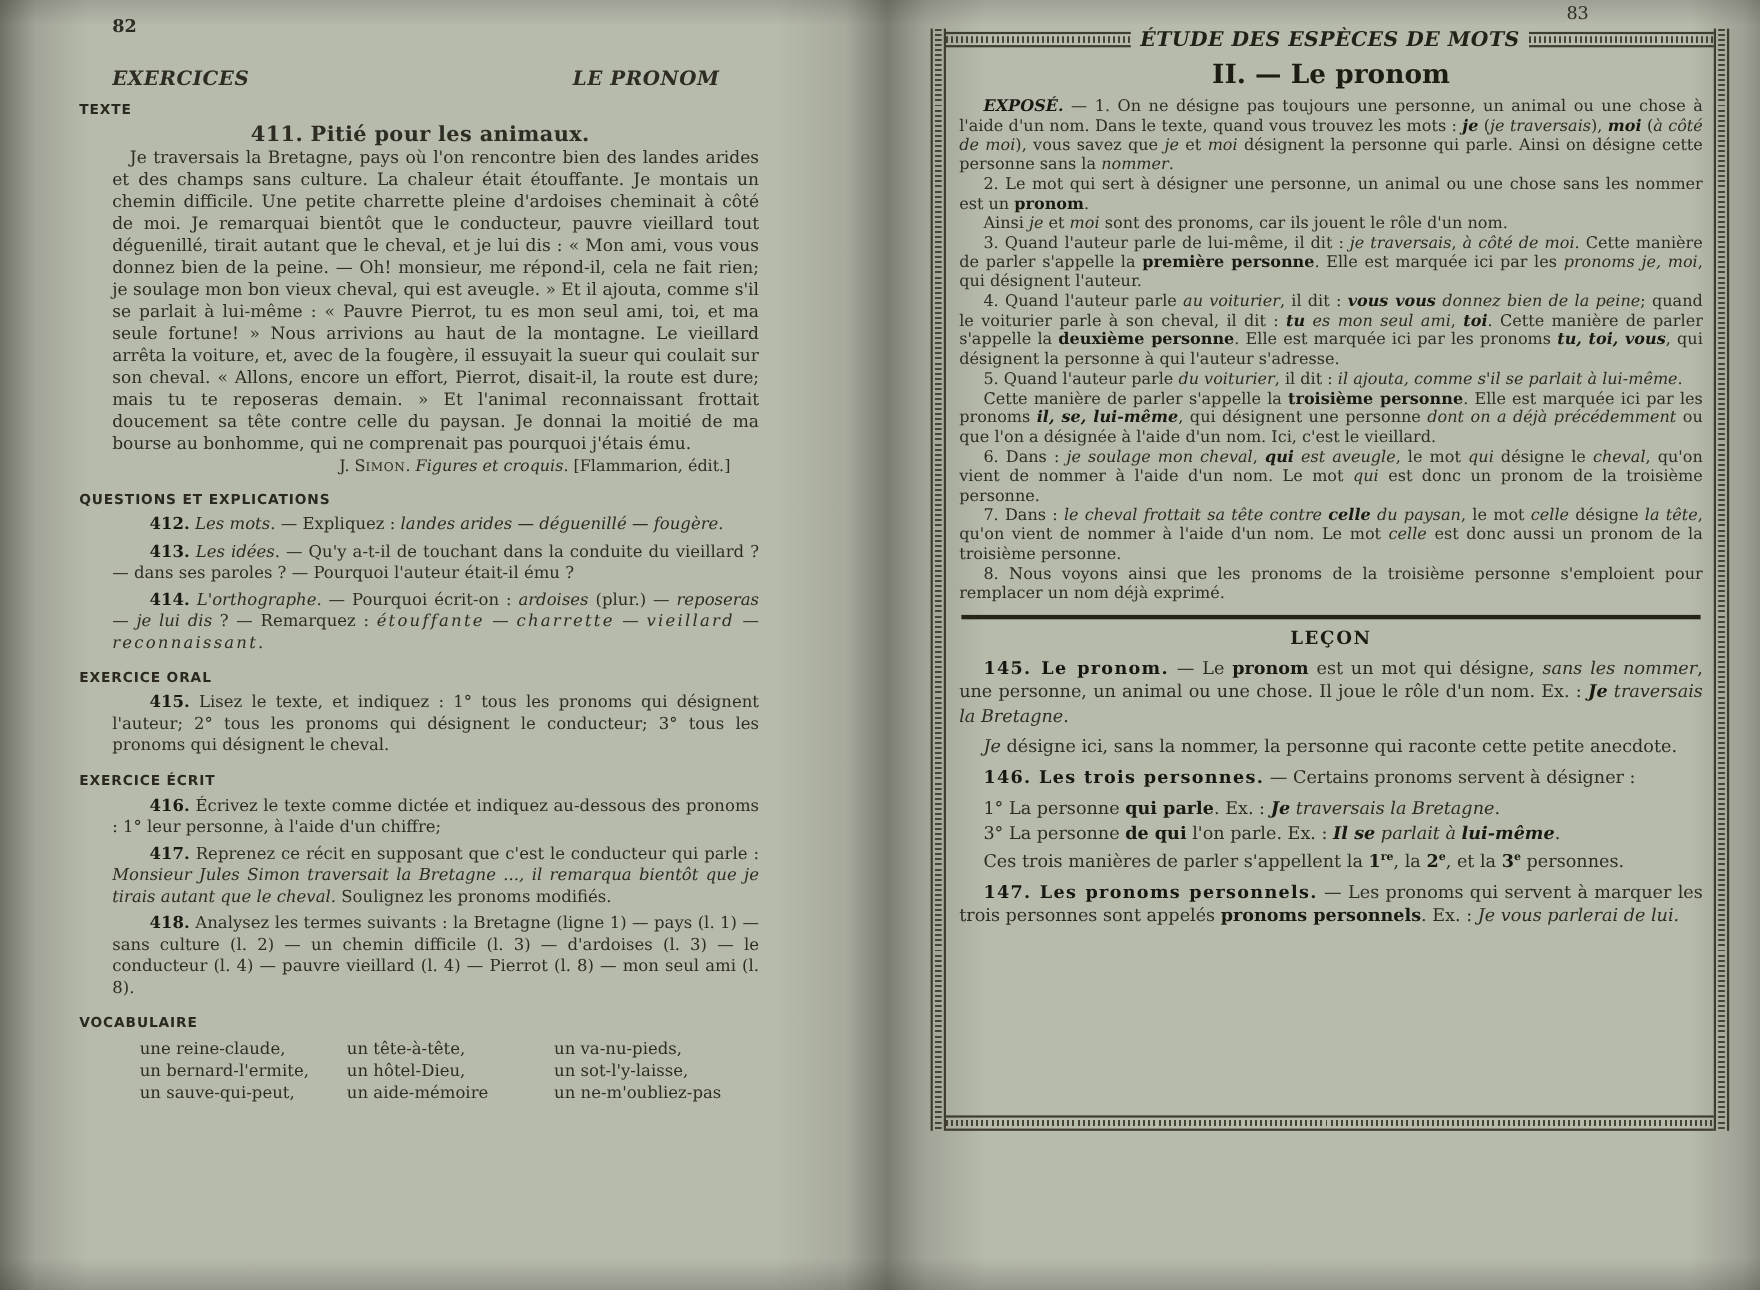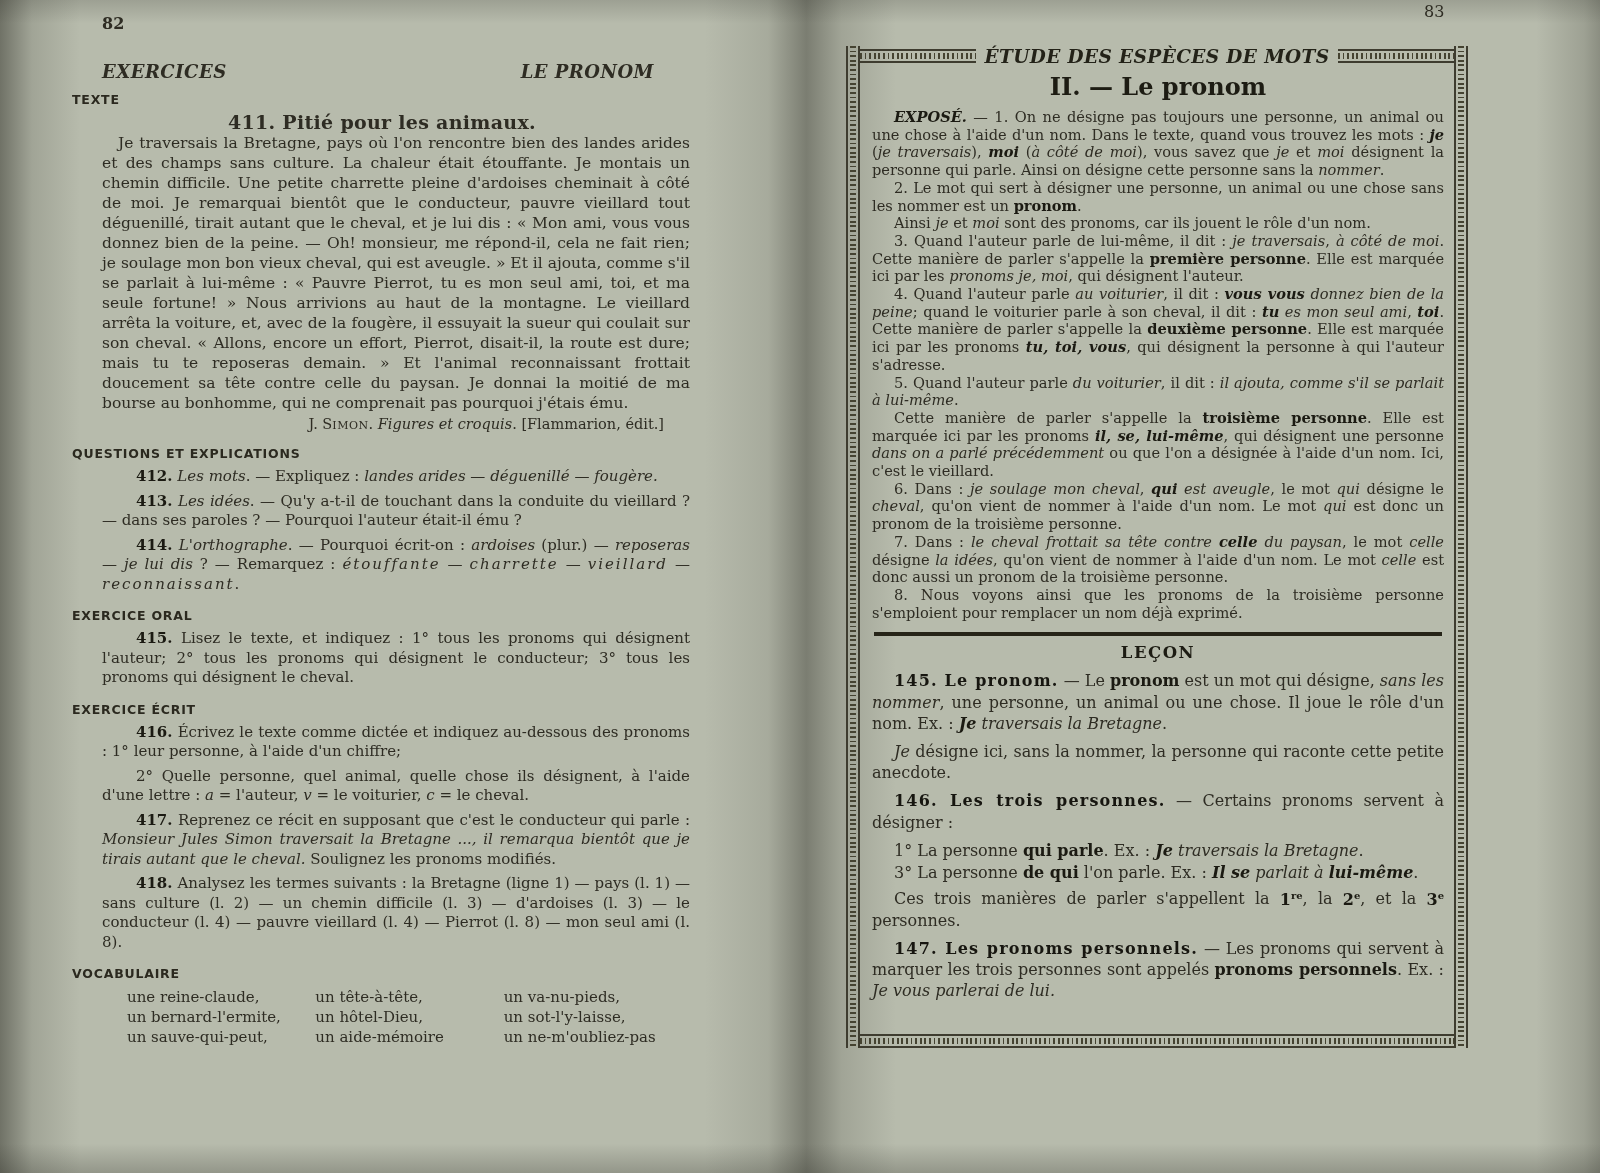--- a/index.html
+++ b/index.html
@@ -27,21 +27,21 @@
   .body-par{margin:0 0 0 30px;width:588px;font-size:15.5px;line-height:20px;text-align:justify;text-indent:16px;}
   .attribution{margin:3px 28px 0 0;text-align:right;font-size:14.5px;}
   .sc{font-size:11px;letter-spacing:.5px;}
   .sec{margin:14px 0 6px;}
   .item{margin:0 0 5px 30px;width:588px;font-size:15px;line-height:19.5px;text-align:justify;text-indent:34px;}
   .sp{font-style:italic;letter-spacing:2px;}
   .vocab-cols{display:flex;margin:4px 0 0 55px;width:565px;font-size:15px;line-height:20px;}
   .vcol{flex:1;}
   
   .pagenum-right{position:absolute;left:1424px;top:2px;font-weight:normal;font-size:16px;}
-  .frame{position:absolute;left:846px;top:44px;width:622px;height:1004px;}
+  .frame{position:absolute;left:846px;top:24px;width:726px;height:1004px;}
   .vbar{position:absolute;top:2px;bottom:0;width:14px;
     border-left:2px solid #3e3c2f;border-right:2px solid #3e3c2f;
     background:repeating-linear-gradient(180deg,#454331 0 1.8px,rgba(0,0,0,0) 1.8px 4.6px);
     background-clip:content-box;padding:0 2px;box-sizing:border-box;}
   .vbar.left{left:0;} .vbar.right{right:0;}
   .banner{position:absolute;left:14px;right:14px;top:0;height:24px;display:flex;align-items:center;gap:9px;}
   .hbar{flex:1;height:14px;border-top:2px solid #3e3c2f;border-bottom:2px solid #3e3c2f;
     background:repeating-linear-gradient(90deg,#454331 0 1.8px,rgba(0,0,0,0) 1.8px 4.6px);
     background-clip:content-box;padding:2px 0;box-sizing:border-box;}
   .banner-title{font-weight:bold;font-style:italic;font-size:18.5px;letter-spacing:.4px;white-space:nowrap;color:#232218;}
@@ -82,21 +82,20 @@
     <h2 class="sec sans">QUESTIONS ET EXPLICATIONS</h2>
     <p class="item"><b>412.</b> <i>Les mots</i>. — Expliquez : <i>landes arides — déguenillé — fougère.</i></p>
     <p class="item"><b>413.</b> <i>Les idées</i>. — Qu'y a-t-il de touchant dans la conduite du vieillard ? — dans ses paroles ? — Pourquoi l'auteur était-il ému ?</p>
     <p class="item"><b>414.</b> <i>L'orthographe</i>. — Pourquoi écrit-on : <i>ardoises</i> (plur.) — <i>reposeras</i> — <i>je lui dis</i> ? — Remarquez : <span class="sp">étouffante</span> — <span class="sp">charrette</span> — <span class="sp">vieillard</span> — <span class="sp">reconnaissant</span>.</p>
 
     <h2 class="sec sans">EXERCICE ORAL</h2>
     <p class="item"><b>415.</b> Lisez le texte, et indiquez : 1° tous les pronoms qui désignent l'auteur; 2° tous les pronoms qui désignent le conducteur; 3° tous les pronoms qui désignent le cheval.</p>
 
     <h2 class="sec sans">EXERCICE ÉCRIT</h2>
     <p class="item"><b>416.</b> Écrivez le texte comme dictée et indiquez au-dessous des pronoms : 1° leur personne, à l'aide d'un chiffre;</p>
-    <p class="item">2° Quelle personne, quel animal, quelle chose ils désignent, à l'aide d'une lettre : <i>a</i> = l'auteur, <i>v</i> = le voiturier, <i>c</i> = le cheval.</p>
     <p class="item"><b>417.</b> Reprenez ce récit en supposant que c'est le conducteur qui parle : <i>Monsieur Jules Simon traversait la Bretagne ..., il remarqua bientôt que je tirais autant que le cheval.</i> Soulignez les pronoms modifiés.</p>
     <p class="item"><b>418.</b> Analysez les termes suivants : la Bretagne (ligne 1) — pays (l. 1) — sans culture (l. 2) — un chemin difficile (l. 3) — d'ardoises (l. 3) — le conducteur (l. 4) — pauvre vieillard (l. 4) — Pierrot (l. 8) — mon seul ami (l. 8).</p>
 
     <h2 class="sec sans">VOCABULAIRE</h2>
 
     <div class="vocab-cols">
       <div class="vcol">
         <div>une reine-claude,</div>
         <div>un bernard-l'ermite,</div>
         <div>un sauve-qui-peut,</div>
@@ -129,23 +128,23 @@
 
     <div class="rp-content">
       <h1 class="rp-title">II. — Le pronom</h1>
 
       <p class="exp"><i><b>EXPOSÉ.</b></i> — 1. On ne désigne pas toujours une personne, un animal ou une chose à l'aide d'un nom. Dans le texte, quand vous trouvez les mots : <b><i>je</i></b> (<i>je traversais</i>), <b><i>moi</i></b> (<i>à côté de moi</i>), vous savez que <i>je</i> et <i>moi</i> désignent la personne qui parle. Ainsi on désigne cette personne sans la <i>nommer</i>.</p>
       <p class="exp">2. Le mot qui sert à désigner une personne, un animal ou une chose sans les nommer est un <b>pronom</b>.</p>
       <p class="exp">Ainsi <i>je</i> et <i>moi</i> sont des pronoms, car ils jouent le rôle d'un nom.</p>
       <p class="exp">3. Quand l'auteur parle de lui-même, il dit : <i>je traversais</i>, <i>à côté de moi</i>. Cette manière de parler s'appelle la <b>première personne</b>. Elle est marquée ici par les <i>pronoms je, moi</i>, qui désignent l'auteur.</p>
       <p class="exp">4. Quand l'auteur parle <i>au voiturier</i>, il dit : <b><i>vous vous</i></b> <i>donnez bien de la peine</i>; quand le voiturier parle à son cheval, il dit : <b><i>tu</i></b> <i>es mon seul ami</i>, <b><i>toi</i></b>. Cette manière de parler s'appelle la <b>deuxième personne</b>. Elle est marquée ici par les pronoms <b><i>tu, toi, vous</i></b>, qui désignent la personne à qui l'auteur s'adresse.</p>
       <p class="exp">5. Quand l'auteur parle <i>du voiturier</i>, il dit : <i>il ajouta, comme s'il se parlait à lui-même</i>.</p>
-      <p class="exp">Cette manière de parler s'appelle la <b>troisième personne</b>. Elle est marquée ici par les pronoms <b><i>il, se, lui-même</i></b>, qui désignent une personne <i>dans on a parlé précédemment</i> ou que l'on a désignée à l'aide d'un nom. Ici, c'est le vieillard.</p>
+      <p class="exp">Cette manière de parler s'appelle la <b>troisième personne</b>. Elle est marquée ici par les pronoms <b><i>il, se, lui-même</i></b>, qui désignent une personne <i>dont on a déjà précédemment</i> ou que l'on a désignée à l'aide d'un nom. Ici, c'est le vieillard.</p>
       <p class="exp">6. Dans : <i>je soulage mon cheval</i>, <b><i>qui</i></b> <i>est aveugle</i>, le mot <i>qui</i> désigne le <i>cheval</i>, qu'on vient de nommer à l'aide d'un nom. Le mot <i>qui</i> est donc un pronom de la troisième personne.</p>
-      <p class="exp">7. Dans : <i>le cheval frottait sa tête contre</i> <b><i>celle</i></b> <i>du paysan</i>, le mot <i>celle</i> désigne <i>la idées</i>, qu'on vient de nommer à l'aide d'un nom. Le mot <i>celle</i> est donc aussi un pronom de la troisième personne.</p>
+      <p class="exp">7. Dans : <i>le cheval frottait sa tête contre</i> <b><i>celle</i></b> <i>du paysan</i>, le mot <i>celle</i> désigne <i>la tête</i>, qu'on vient de nommer à l'aide d'un nom. Le mot <i>celle</i> est donc aussi un pronom de la troisième personne.</p>
       <p class="exp">8. Nous voyons ainsi que les pronoms de la troisième personne s'emploient pour remplacer un nom déjà exprimé.</p>
 
       <div class="rule"></div>
 
       <h2 class="lecon-h">LEÇON</h2>
 
       <p class="les"><span class="hd">145. Le pronom.</span> — Le <b>pronom</b> est un mot qui désigne, <i>sans les nommer</i>, une personne, un animal ou une chose. Il joue le rôle d'un nom. Ex. : <b><i>Je</i></b> <i>traversais la Bretagne</i>.</p>
       <p class="les"><i>Je</i> désigne ici, sans la nommer, la personne qui raconte cette petite anecdote.</p>
       <p class="les"><span class="hd">146. Les trois personnes.</span> — Certains pronoms servent à désigner :</p>
       <p class="les tight">1° La personne <b>qui parle</b>. Ex. : <b><i>Je</i></b> <i>traversais la Bretagne</i>.</p>

